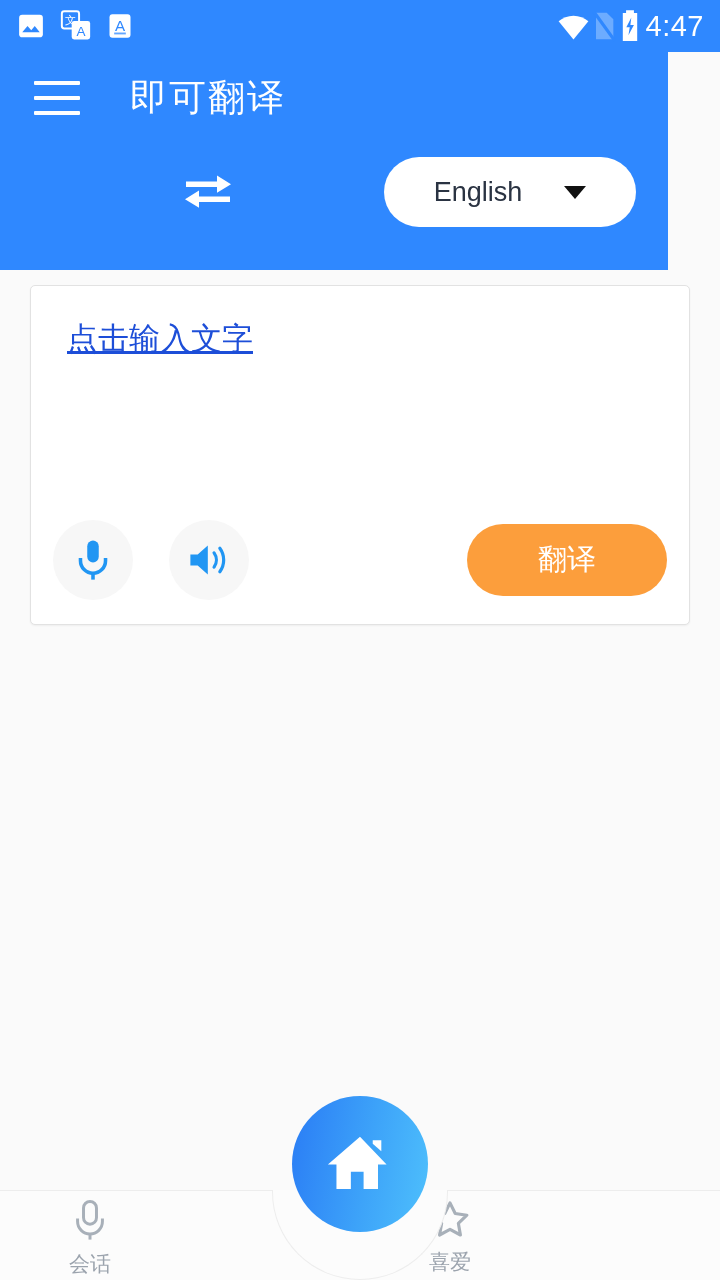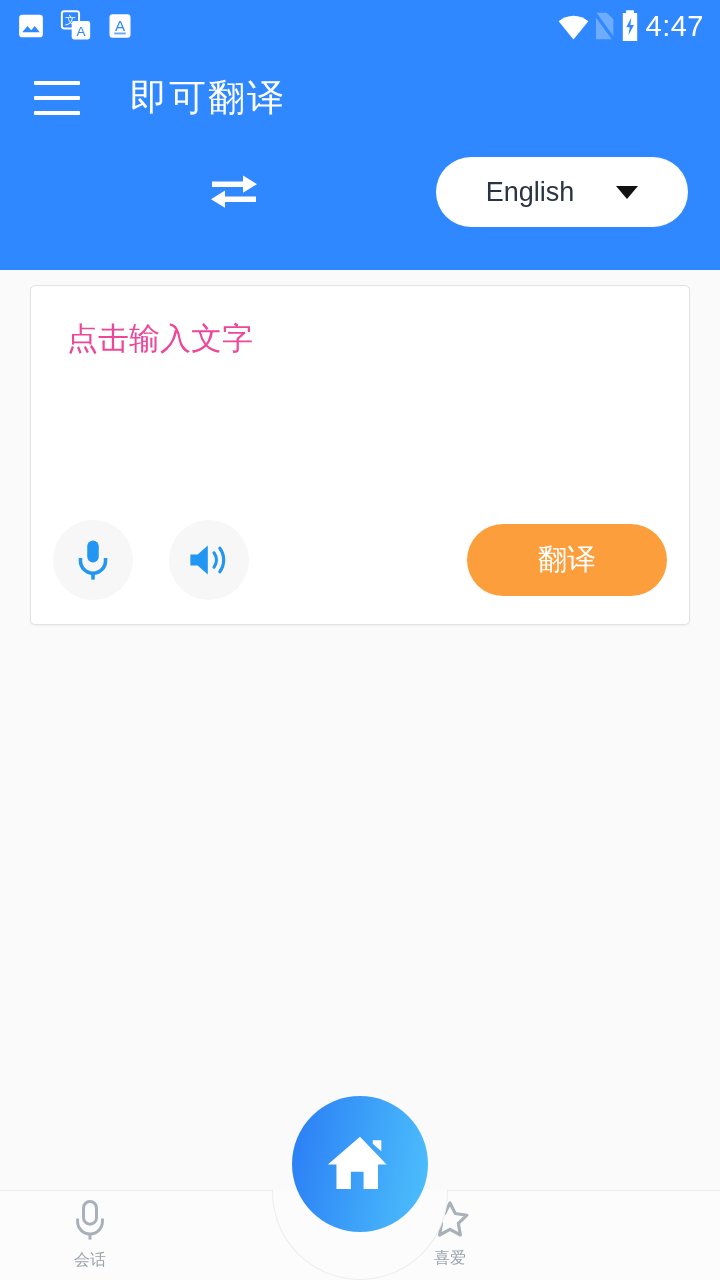--- a/index.html
+++ b/index.html
@@ -16,21 +16,21 @@
     background:#2f88ff; display:flex; align-items:center;
     padding:0 16px; z-index:5;
   }
   .status-left { display:flex; align-items:center; gap:14px; }
   .status-right { margin-left:auto; display:flex; align-items:center; }
   .clock { color:#fff; font-size:29px; font-weight:400; letter-spacing:.5px; margin-left:4px; }
   .sicon { display:block; }
 
   
   .header {
-    position:absolute; top:52px; left:0; width:720px; height:218px;
+    position:absolute; top:52px; left:0; width:668px; height:218px;
     background:#2f88ff;
   }
   .appbar { height:92px; display:flex; align-items:center; padding-left:34px; }
   .hamburger { width:46px; height:34px; display:flex; flex-direction:column;
                justify-content:space-between; cursor:pointer; }
   .hamburger i { display:block; height:4px; background:#fff; border-radius:1px; }
   .app-title { color:#fff; font-size:37px; margin-left:50px; letter-spacing:2px; }
 
   
   .langrow { display:flex; align-items:center; padding:0 32px; height:96px; }
@@ -43,42 +43,42 @@
   .caret { width:0;height:0; border-left:11px solid transparent;
            border-right:11px solid transparent; border-top:13px solid #111; }
   .swap { flex:1; display:flex; align-items:center; justify-content:center; cursor:pointer; }
 
   
   .card {
     position:absolute; top:285px; left:30px; width:660px; height:340px;
     background:#fff; border:1.5px solid #e2e2e2; border-radius:5px;
     box-shadow:0 1px 2px rgba(0,0,0,.05);
   }
-  .placeholder { position:absolute; top:32px; left:36px; font-size:31px; color:#ec4899; }
+  .placeholder { position:absolute; top:32px; left:36px; font-size:31px; color:#1d4ed8;text-decoration:underline; }
   .cardtools { position:absolute; bottom:0; left:0; width:100%; height:128px;
                display:flex; align-items:center; padding:0 22px;gap:16px; }
   .circlebtn { width:80px; height:80px; border-radius:50%; background:#f7f7f7;
                display:flex; align-items:center; justify-content:center; cursor:pointer; }
   .circlebtn + .circlebtn { margin-left:20px; }
   .translate-btn {
     margin-left:auto; width:200px; height:72px; background:#fc9e3c;
     border:none; border-radius:36px; color:#fff; font-size:29px;
     cursor:pointer; font-family:inherit;
   }
 
   
   .bottomnav {
     position:absolute; bottom:0; left:0; width:720px; height:90px;
     background:#fcfcfc; border-top:1.5px solid #ededed;
     display:flex; align-items:flex-start; z-index:3;
   }
   .navitem { width:180px; padding-top:8px; display:flex; flex-direction:column;
              align-items:center; gap:9px; cursor:pointer; }
   .navitem.spacer { visibility:hidden; width:180px; }
-  .navlabel { font-size:16px; color:#9ba3ad; }
+  .navlabel { font-size:21px; color:#9ba3ad; }
   .notch {
     position:absolute; bottom:0; left:50%; transform:translateX(-50%);
     width:176px; height:90px; background:#fcfcfc;
     border:1.5px solid #ededed; border-top:none;
     border-radius:0 0 88px 88px; z-index:4;
   }
   .fab {
     position:absolute; bottom:48px; left:50%; transform:translateX(-50%);
     width:136px; height:136px; border-radius:50%;
     background:linear-gradient(100deg,#2a7cf5 0%,#3da3f9 55%,#4ec0fc 100%);

